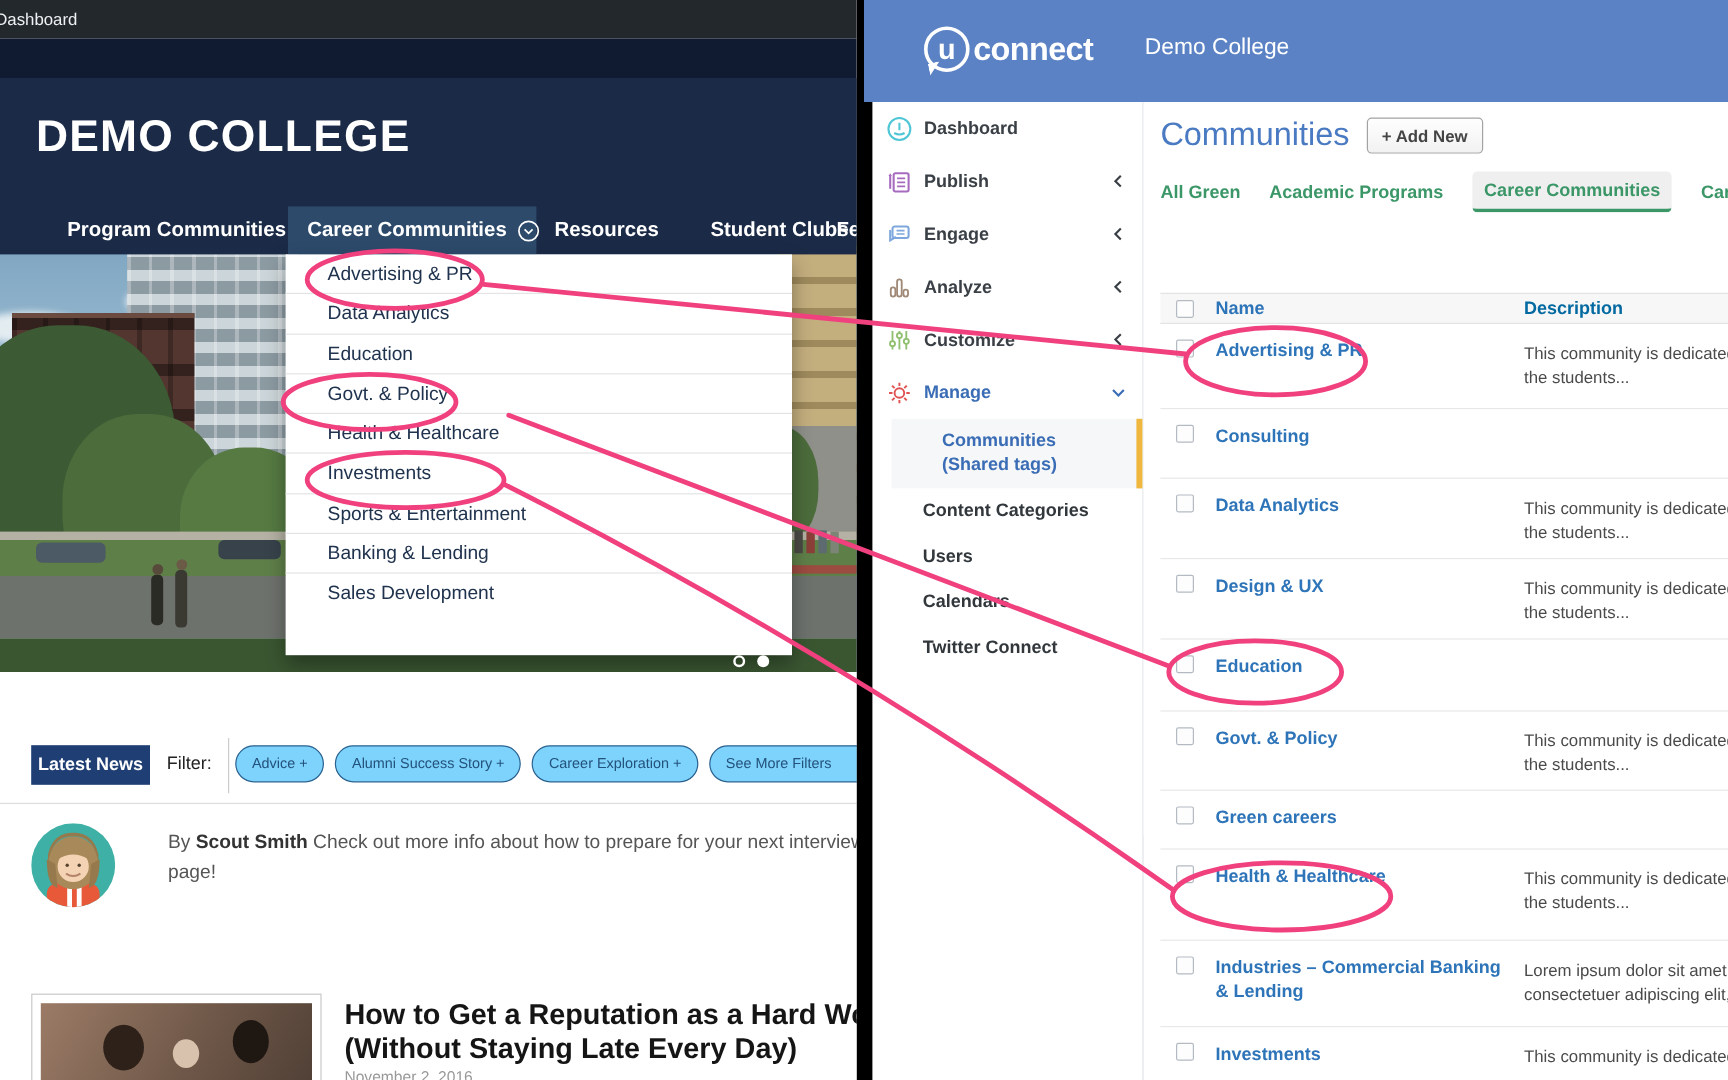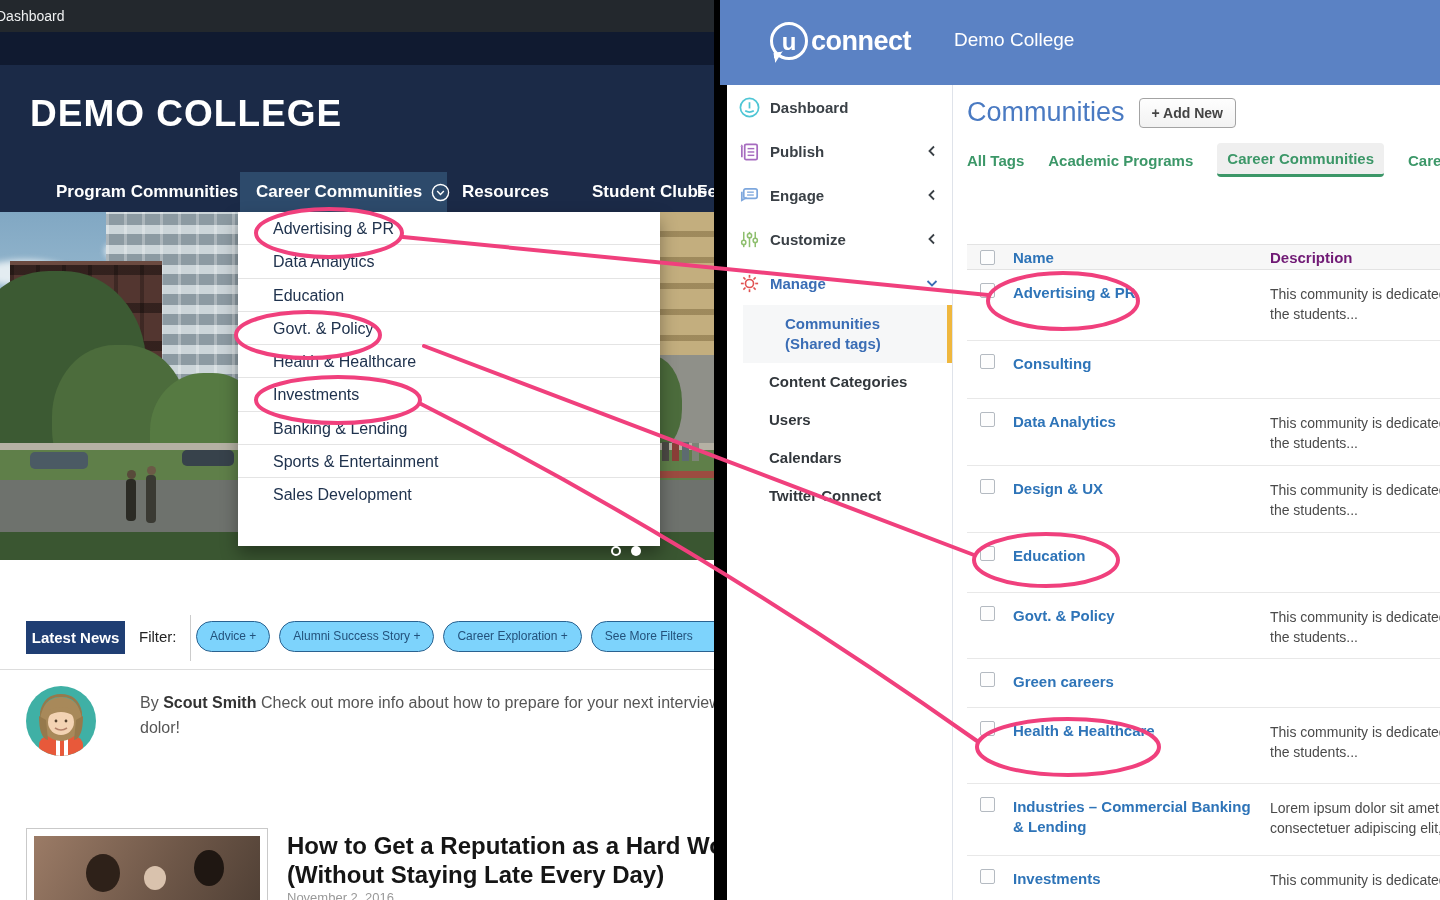--- a/index.html
+++ b/index.html
@@ -132,21 +132,21 @@
     border:1px solid #a3a3a3; border-radius:4px; background:linear-gradient(#fefefe,#f2f2f2); white-space:nowrap; }
   .tabs { position:absolute; left:14px; top:62px; display:flex; align-items:center; gap:24px; white-space:nowrap; }
   .tab { font-size:15px; font-weight:700; color:#3c9768; }
   .tab.active { background:#efefef; border-radius:4px; padding:7px 10px; border-bottom:3px solid #3c9768; }
 
   .table { position:absolute; left:14px; top:163px; width:520px; }
   .t-head { position:relative; height:26px; background:#f7f7f7; border-top:1px solid #e3e3e3;
     border-bottom:1px solid #e3e3e3; }
   .t-head .cb { top:5px; }
   .t-col-name { position:absolute; left:46px; top:4px; font-size:15px; font-weight:700; color:#2e74b8; }
-  .t-col-desc { position:absolute; left:303px; top:4px; font-size:15px; font-weight:700; color:#701a75; }
+  .t-col-desc { position:absolute; left:303px; top:4px; font-size:15px; font-weight:700; color:#0369a1; }
   .cb { position:absolute; left:13px; width:15px; height:15px; border:1px solid #b4bac1; border-radius:2px;
     background:#fdfdfd; }
   .t-row { position:relative; border-bottom:1px solid #e8e8e8; }
   .t-row .cb { top:13px; }
   .t-name { position:absolute; left:46px; top:13px; width:252px; font-size:15px; font-weight:700;
     color:#2e74b8; line-height:20px; }
   .t-desc { position:absolute; left:303px; top:14px; width:400px; font-size:14px; color:#4a4a4a; line-height:20px; }
   .t-desc div { white-space:nowrap; }
   .t-row.r0 { height:71px; } .t-row.r1 { height:58px; } .t-row.r2 { height:67px; }
   .t-row.r3 { height:67px; } .t-row.r4 { height:60px; } .t-row.r5 { height:66px; }
@@ -228,22 +228,22 @@
         </nav>
       </div>
 
       <div class="dropdown">
         <div class="dd-item">Advertising &amp; PR</div>
         <div class="dd-item">Data Analytics</div>
         <div class="dd-item">Education</div>
         <div class="dd-item">Govt. &amp; Policy</div>
         <div class="dd-item">Health &amp; Healthcare</div>
         <div class="dd-item">Investments</div>
+        <div class="dd-item">Sports &amp; Entertainment</div>
         <div class="dd-item">Banking &amp; Lending</div>
-        <div class="dd-item">Sports &amp; Entertainment</div>
         <div class="dd-item">Sales Development</div>
       </div>
 
       <div class="dot dot-1"></div>
       <div class="dot dot-2"></div>
     </div>
 
     <div class="news-bar">
       <div class="ln-btn">Latest News</div>
       <div class="filter-label">Filter:</div>
@@ -279,21 +279,21 @@
           <circle cx="30" cy="35" r="1.4" fill="#55422f"></circle>
           <circle cx="40" cy="35" r="1.4" fill="#55422f"></circle>
         </g>
       </svg>
       <div class="post-text">
         <div class="post-line1">
           <span>By</span>
           <b>Scout Smith</b>
           <span>Check out more info about how to prepare for your next interview by going to the</span>
         </div>
-        <div>dolor!</div>
+        <div>page!</div>
       </div>
     </div>
 
     <div class="article">
       <div class="thumb">
         <div class="thumb-img">
           <div class="head h1"></div>
           <div class="head h2"></div>
           <div class="head h3"></div>
         </div>
@@ -340,20 +340,31 @@
         </svg>
     </div>
     <div class="sb-item">
       <svg class="sb-icon" viewBox="0 0 24 24">
           <rect x="6" y="5" width="14" height="10" rx="2" fill="none" stroke="#7da7dd" stroke-width="1.8"></rect>
           <line x1="9.5" y1="8.5" x2="16.5" y2="8.5" stroke="#7da7dd" stroke-width="1.4"></line>
           <line x1="9.5" y1="11.5" x2="16.5" y2="11.5" stroke="#7da7dd" stroke-width="1.4"></line>
           <path d="M4 8 L4 17 L9 14" fill="none" stroke="#7da7dd" stroke-width="1.8"></path>
         </svg>
       <span class="sb-label">Engage</span>
+      <svg class="sb-chev" viewBox="0 0 12 12">
+          <polyline points="8,1.5 3.5,6 8,10.5" fill="none" stroke="#3a4046" stroke-width="1.8"></polyline>
+        </svg>
+    </div>
+    <div class="sb-item">
+      <svg class="sb-icon" viewBox="0 0 24 24">
+          <rect x="4.5" y="12" width="4" height="8" rx="2" fill="none" stroke="#a08976" stroke-width="1.6"></rect>
+          <rect x="10" y="5" width="4" height="15" rx="2" fill="none" stroke="#a08976" stroke-width="1.6"></rect>
+          <rect x="15.5" y="14" width="4" height="6" rx="2" fill="none" stroke="#a08976" stroke-width="1.6"></rect>
+        </svg>
+      <span class="sb-label">Analyze</span>
       <svg class="sb-chev" viewBox="0 0 12 12">
           <polyline points="8,1.5 3.5,6 8,10.5" fill="none" stroke="#3a4046" stroke-width="1.8"></polyline>
         </svg>
     </div>
     <div class="sb-item">
       <svg class="sb-icon" viewBox="0 0 24 24">
           <line x1="6" y1="4" x2="6" y2="20" stroke="#8fbf6f" stroke-width="1.6"></line>
           <line x1="12" y1="4" x2="12" y2="20" stroke="#8fbf6f" stroke-width="1.6"></line>
           <line x1="18" y1="4" x2="18" y2="20" stroke="#8fbf6f" stroke-width="1.6"></line>
           <circle cx="6" cy="15" r="2.2" fill="#fff" stroke="#8fbf6f" stroke-width="1.6"></circle>
@@ -392,21 +403,21 @@
       <div class="sb-sub-item">Twitter Connect</div>
     </div>
   </aside>
 
   <main class="rp-main">
     <div class="main-title-row">
       <span class="main-title">Communities</span>
       <span class="add-new">+ Add New</span>
     </div>
     <div class="tabs">
-      <span class="tab">All Tags</span>
+      <span class="tab">All Green</span>
       <span class="tab">Academic Programs</span>
       <span class="tab active">Career Communities</span>
       <span class="tab">Career Topics</span>
     </div>
 
     <div class="table">
       <div class="t-head">
         <span class="cb"></span>
         <span class="t-col-name">Name</span>
         <span class="t-col-desc">Description</span>

